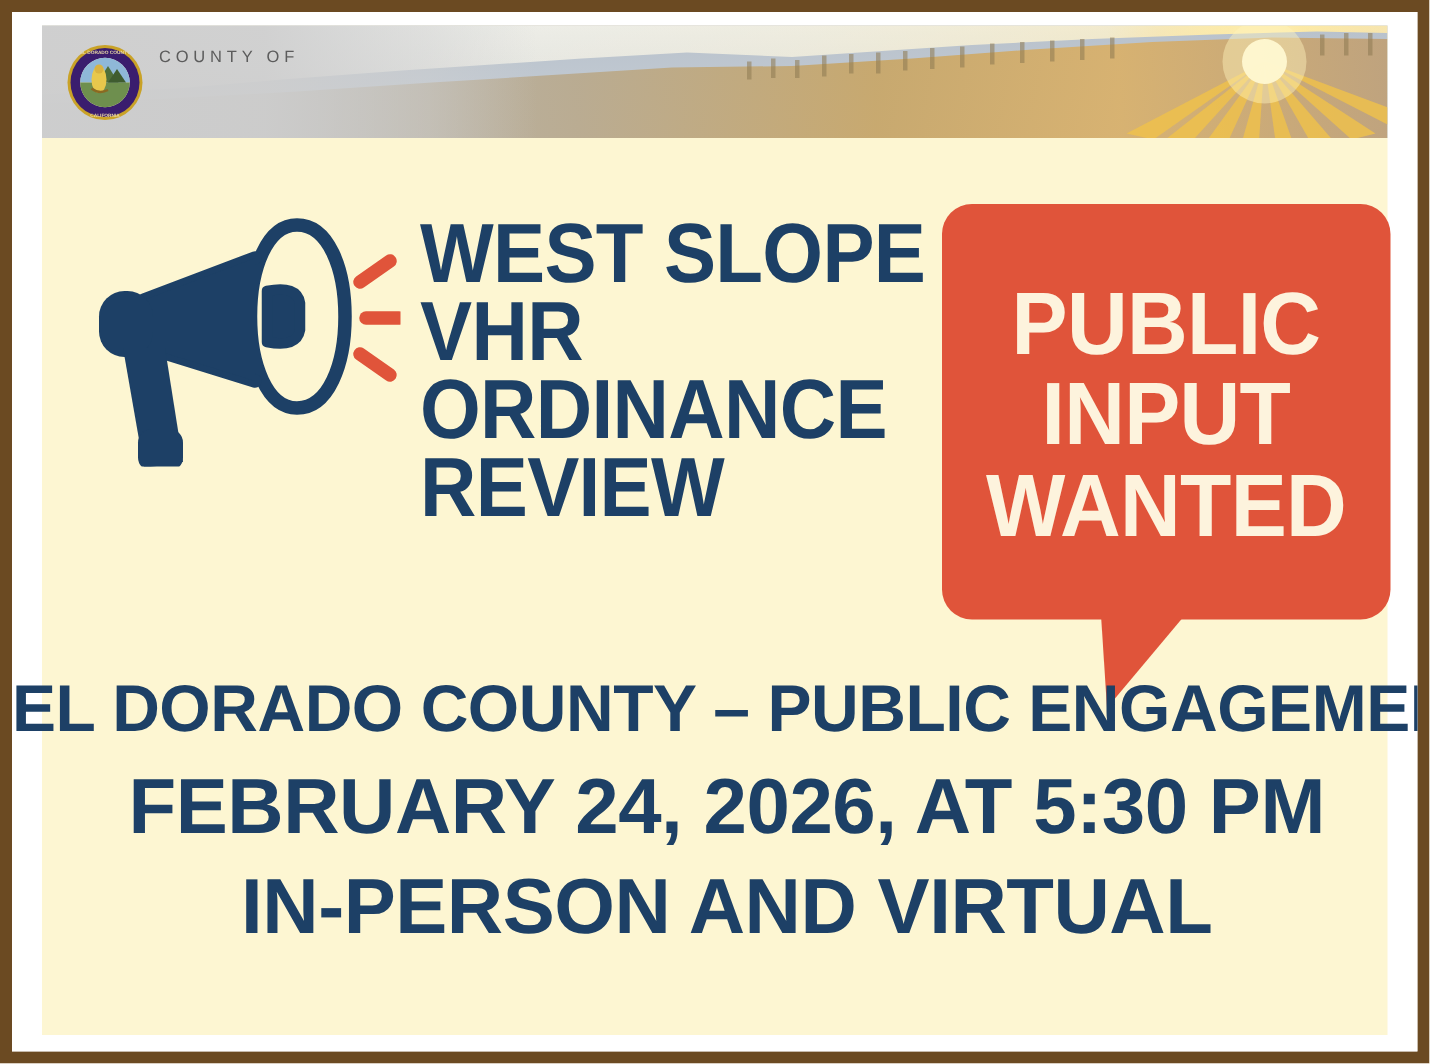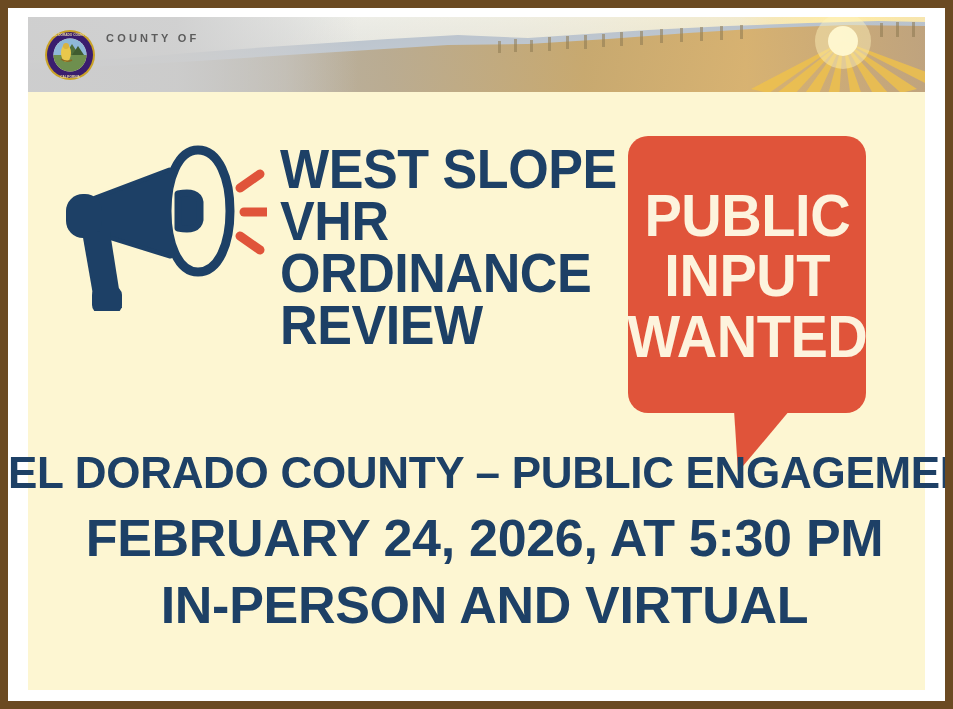--- a/index.html
+++ b/index.html
@@ -78,21 +78,21 @@
     width: 52px;
     height: 52px;
   }
   .county-of {
     position: absolute;
     left: 78px;
     top: 15px;
     font-size: 11px;
     letter-spacing: 3.2px;
     color: #5c5c5c;
-    font-weight: 700;
+    font-weight: 400;
   }
   .el-dorado {
     position: absolute;
     left: 78px;
     top: 29px;
     font-size: 31px;
     color: #262626;
     font-weight: 300;
     letter-spacing: 0.2px;
     line-height: 1;
@@ -128,21 +128,21 @@
   .bubble-wrap {
     position: absolute;
     left: 620px;
     top: 128px;
     width: 268px;
     height: 335px;
   }
   .bubble-body {
     position: absolute;
     left: 0; top: 0;
-    width: 238px;
+    width: 299px;
     height: 277px;
     background: #e0543a;
     border-radius: 20px;
     display: flex;
     flex-direction: column;
     align-items: center;
     justify-content: center;
     padding-top: 4px;
     box-sizing: border-box;
   }

